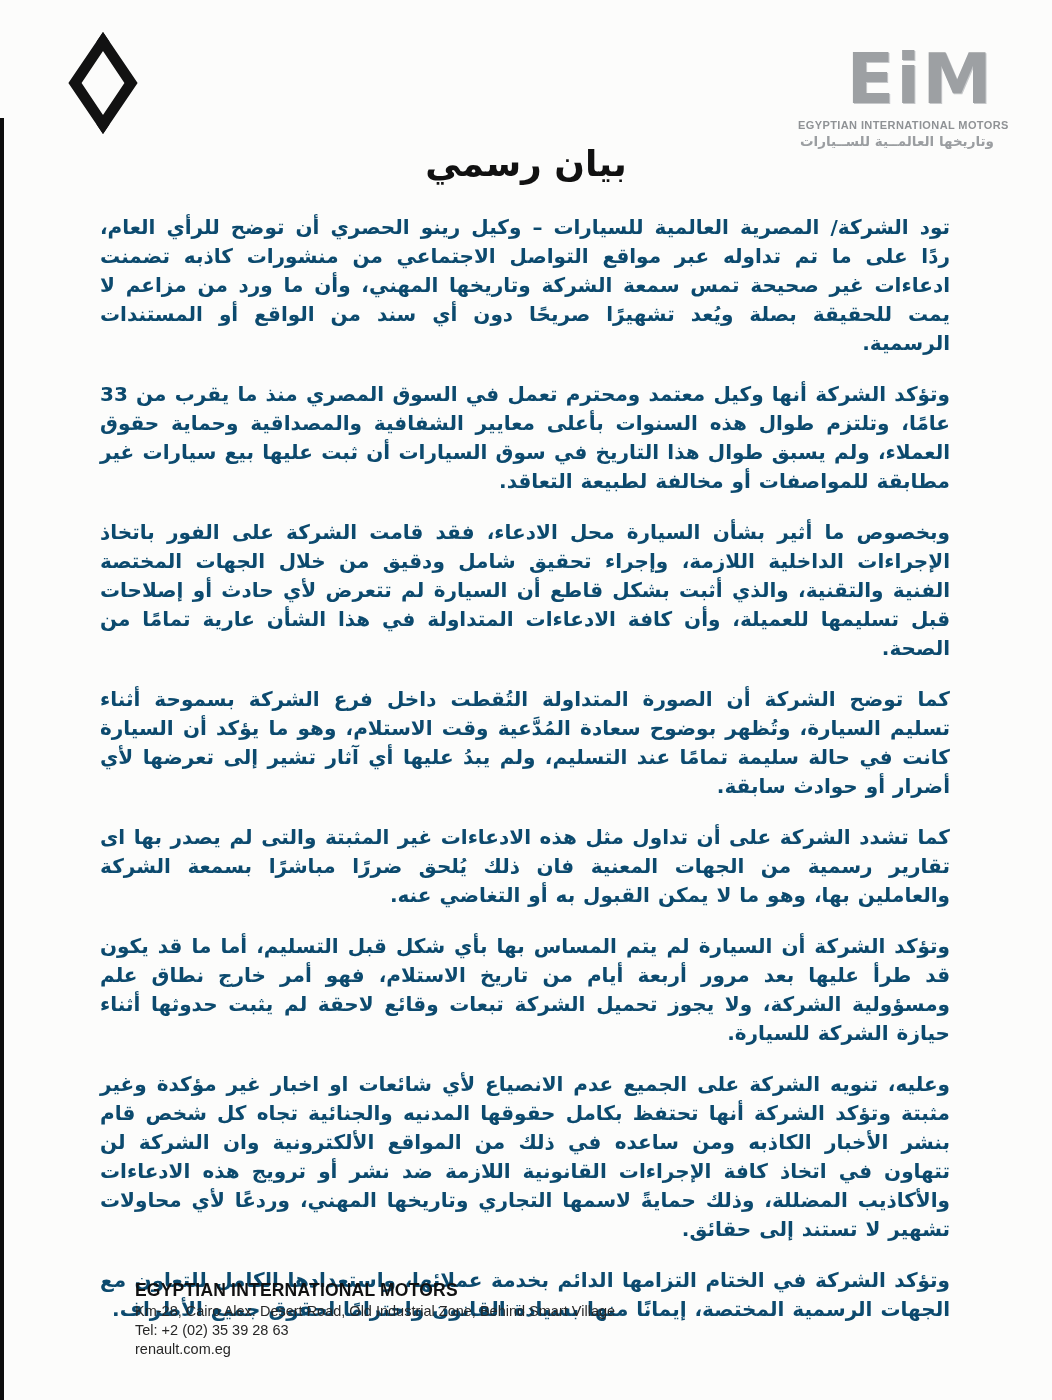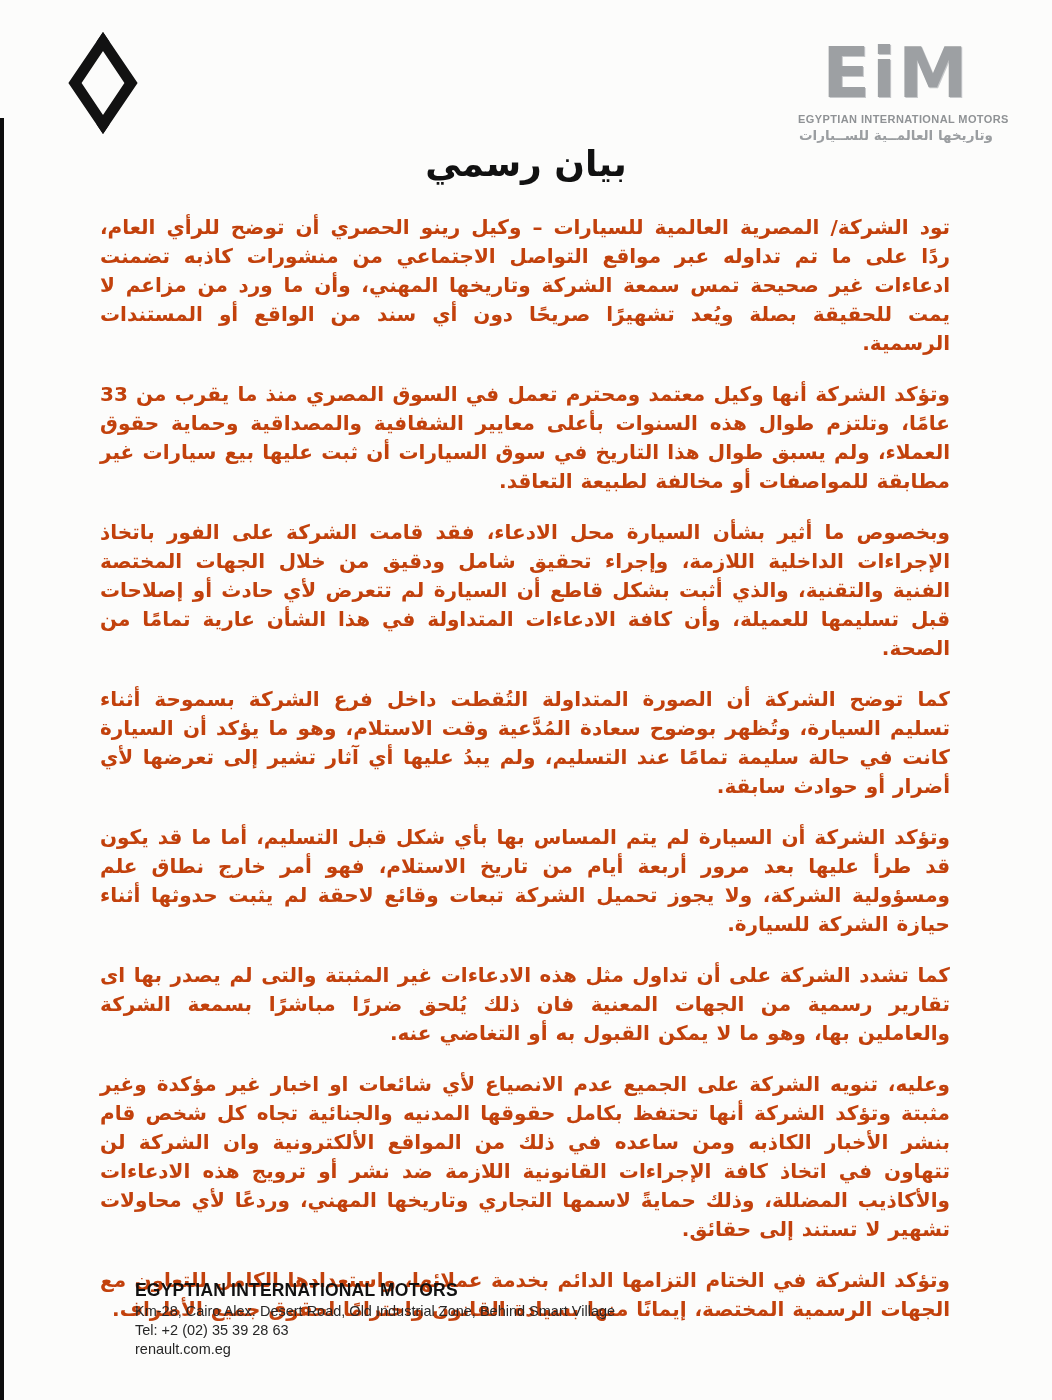--- a/index.html
+++ b/index.html
@@ -12,21 +12,21 @@
     font-family:"DejaVu Sans",sans-serif;
     color:#161616;
   }
   .scan-edge{
     position:absolute;left:0;top:118px;width:4px;height:1282px;
     background:#0d0d0d;
   }
   
   .renault-logo{position:absolute;left:62px;top:28px;width:82px;height:110px;}
   .renault-logo svg{width:100%;height:100%;}
-  .eim-block{position:absolute;right:58px;top:40px;width:196px;text-align:center;}
+  .eim-block{position:absolute;right:58px;top:46px;width:196px;text-align:right;}
   .eim-wordmark{
     font-size:70px;line-height:0.95;font-weight:bold;
     letter-spacing:2px;color:#9da0a3;
     text-shadow:1px 1px 0 #c7c9cb;
     font-family:"DejaVu Sans",sans-serif;
   }
   .eim-name-en{
     margin-top:6px;font-size:11px;font-weight:bold;letter-spacing:0.4px;
     color:#8f9295;white-space:nowrap;
     font-family:"Liberation Sans","DejaVu Sans",sans-serif;
@@ -41,21 +41,21 @@
     text-align:center;direction:rtl;
     font-size:36px;font-weight:bold;color:#111;
   }
   
   .statement{
     position:absolute;top:213px;left:100px;width:850px;
     direction:rtl;
   }
   .statement p{
     margin:0 0 22px 0;
-    font-size:20px;font-weight:bold;color:#c2410c;
+    font-size:20px;font-weight:bold;color:#0c4a6e;
     line-height:29px;
     text-align:justify;
     word-spacing:1px;
   }
   
   .footer{
     position:absolute;left:135px;top:1280px;
     font-family:"Liberation Sans","DejaVu Sans",sans-serif;
     color:#1c1c1c;
   }
@@ -82,22 +82,22 @@
     <div class="eim-name-ar">وتاريخها العالمــية للســيارات</div>
   </div>
 
   <div class="doc-title">بيان رسمي</div>
 
   <div class="statement">
     <p>تود الشركة/ المصرية العالمية للسيارات – وكيل رينو الحصري أن توضح للرأي العام، ردًا على ما تم تداوله عبر مواقع التواصل الاجتماعي من منشورات كاذبه تضمنت ادعاءات غير صحيحة تمس سمعة الشركة وتاريخها المهني، وأن ما ورد من مزاعم لا يمت للحقيقة بصلة ويُعد تشهيرًا صريحًا دون أي سند من الواقع أو المستندات الرسمية.</p>
     <p>وتؤكد الشركة أنها وكيل معتمد ومحترم تعمل في السوق المصري منذ ما يقرب من 33 عامًا، وتلتزم طوال هذه السنوات بأعلى معايير الشفافية والمصداقية وحماية حقوق العملاء، ولم يسبق طوال هذا التاريخ في سوق السيارات أن ثبت عليها بيع سيارات غير مطابقة للمواصفات أو مخالفة لطبيعة التعاقد.</p>
     <p>وبخصوص ما أثير بشأن السيارة محل الادعاء، فقد قامت الشركة على الفور باتخاذ الإجراءات الداخلية اللازمة، وإجراء تحقيق شامل ودقيق من خلال الجهات المختصة الفنية والتقنية، والذي أثبت بشكل قاطع أن السيارة لم تتعرض لأي حادث أو إصلاحات قبل تسليمها للعميلة، وأن كافة الادعاءات المتداولة في هذا الشأن عارية تمامًا من الصحة.</p>
     <p>كما توضح الشركة أن الصورة المتداولة التُقطت داخل فرع الشركة بسموحة أثناء تسليم السيارة، وتُظهر بوضوح سعادة المُدَّعية وقت الاستلام، وهو ما يؤكد أن السيارة كانت في حالة سليمة تمامًا عند التسليم، ولم يبدُ عليها أي آثار تشير إلى تعرضها لأي أضرار أو حوادث سابقة.</p>
+    <p>كما تشدد الشركة على أن تداول مثل هذه الادعاءات غير المثبتة والتى لم يصدر بها اى تقارير رسمية من الجهات المعنية فان ذلك يُلحق ضررًا مباشرًا بسمعة الشركة والعاملين بها، وهو ما لا يمكن القبول به أو التغاضي عنه.</p>
     <p>وتؤكد الشركة أن السيارة لم يتم المساس بها بأي شكل قبل التسليم، أما ما قد يكون قد طرأ عليها بعد مرور أربعة أيام من تاريخ الاستلام، فهو أمر خارج نطاق علم ومسؤولية الشركة، ولا يجوز تحميل الشركة تبعات وقائع لاحقة لم يثبت حدوثها أثناء حيازة الشركة للسيارة.</p>
-    <p>كما تشدد الشركة على أن تداول مثل هذه الادعاءات غير المثبتة والتى لم يصدر بها اى تقارير رسمية من الجهات المعنية فان ذلك يُلحق ضررًا مباشرًا بسمعة الشركة والعاملين بها، وهو ما لا يمكن القبول به أو التغاضي عنه.</p>
     <p>وعليه، تنويه الشركة على الجميع عدم الانصياع لأي شائعات او اخبار غير مؤكدة وغير مثبتة وتؤكد الشركة أنها تحتفظ بكامل حقوقها المدنيه والجنائية تجاه كل شخص قام بنشر الأخبار الكاذبه ومن ساعده في ذلك من المواقع الألكترونية وان الشركة لن تتهاون في اتخاذ كافة الإجراءات القانونية اللازمة ضد نشر أو ترويج هذه الادعاءات والأكاذيب المضللة، وذلك حمايةً لاسمها التجاري وتاريخها المهني، وردعًا لأي محاولات تشهير لا تستند إلى حقائق.</p>
     <p>وتؤكد الشركة في الختام التزامها الدائم بخدمة عملائها، واستعدادها الكامل للتعاون مع الجهات الرسمية المختصة، إيمانًا منها بسيادة القانون واحترامًا لحقوق جميع الأطراف.</p>
   </div>
 
   <div class="footer">
     <div class="footer-company">EGYPTIAN INTERNATIONAL MOTORS</div>
     <div class="footer-line">Km-28, Cairo Alex. Desert Road, Old Industrial Zone, Behind Smart Village</div>
     <div class="footer-line">Tel: +2 (02) 35 39 28 63</div>
     <div class="footer-line">renault.com.eg</div>
   </div>

